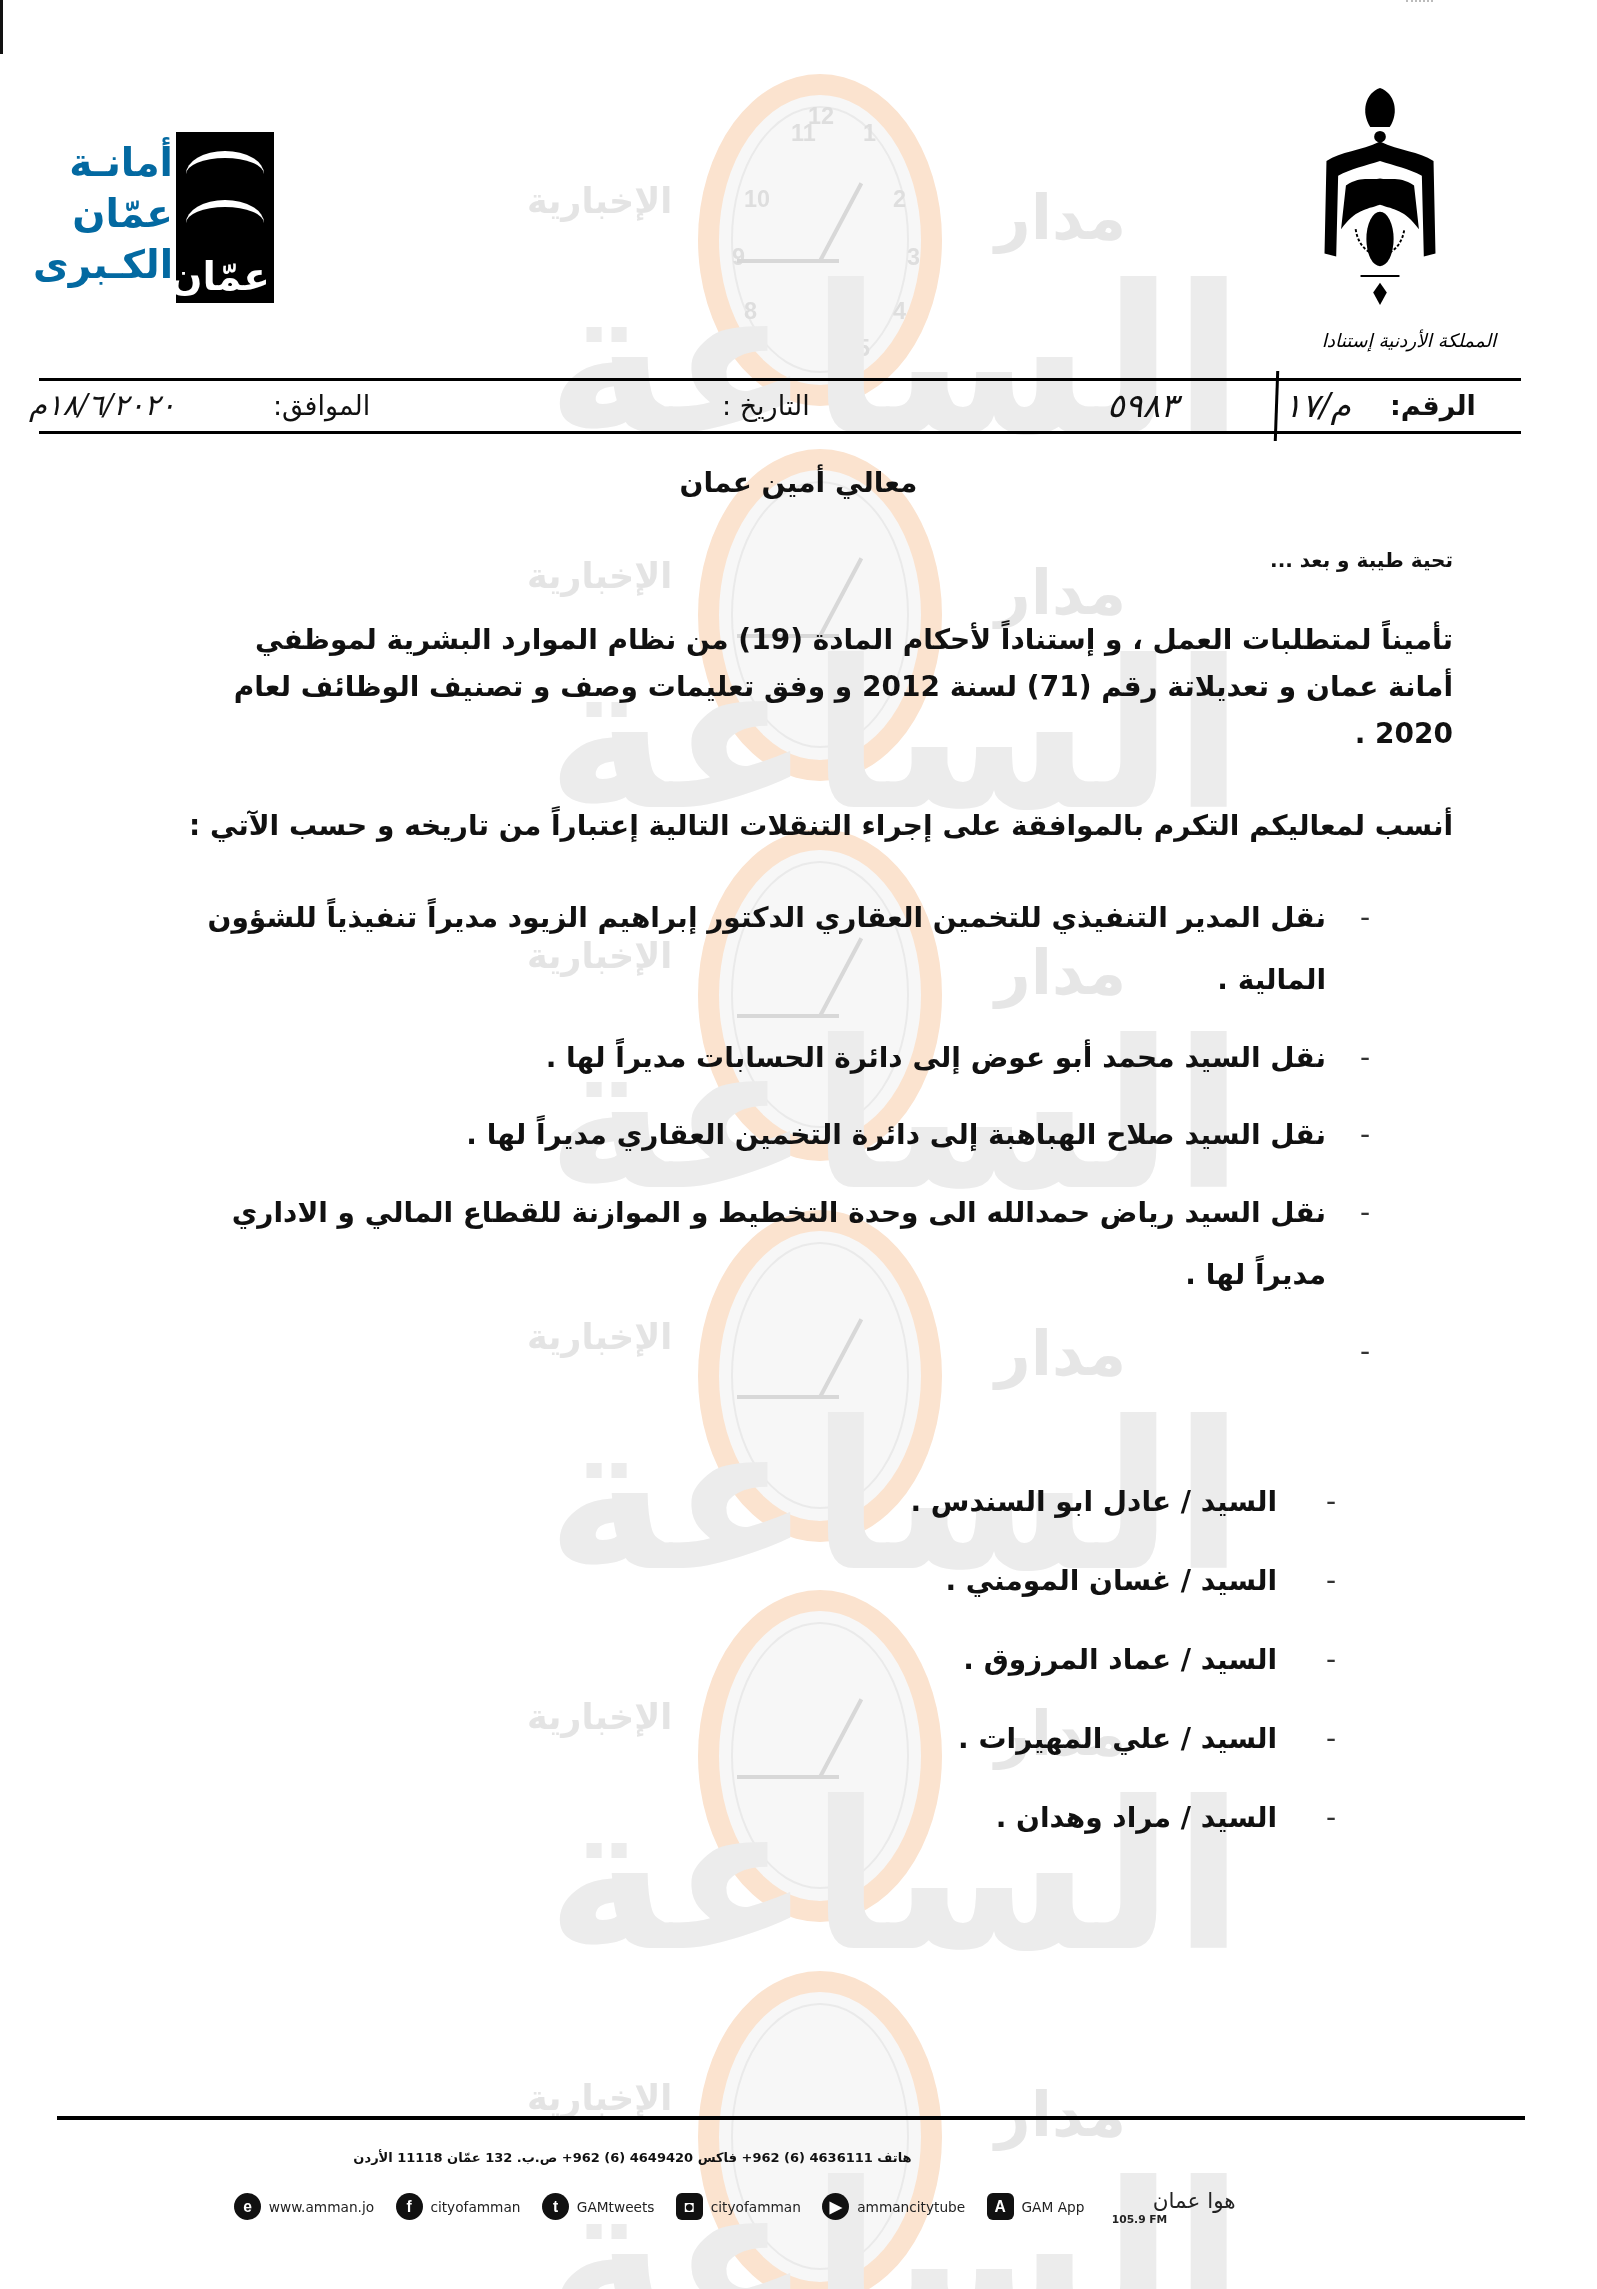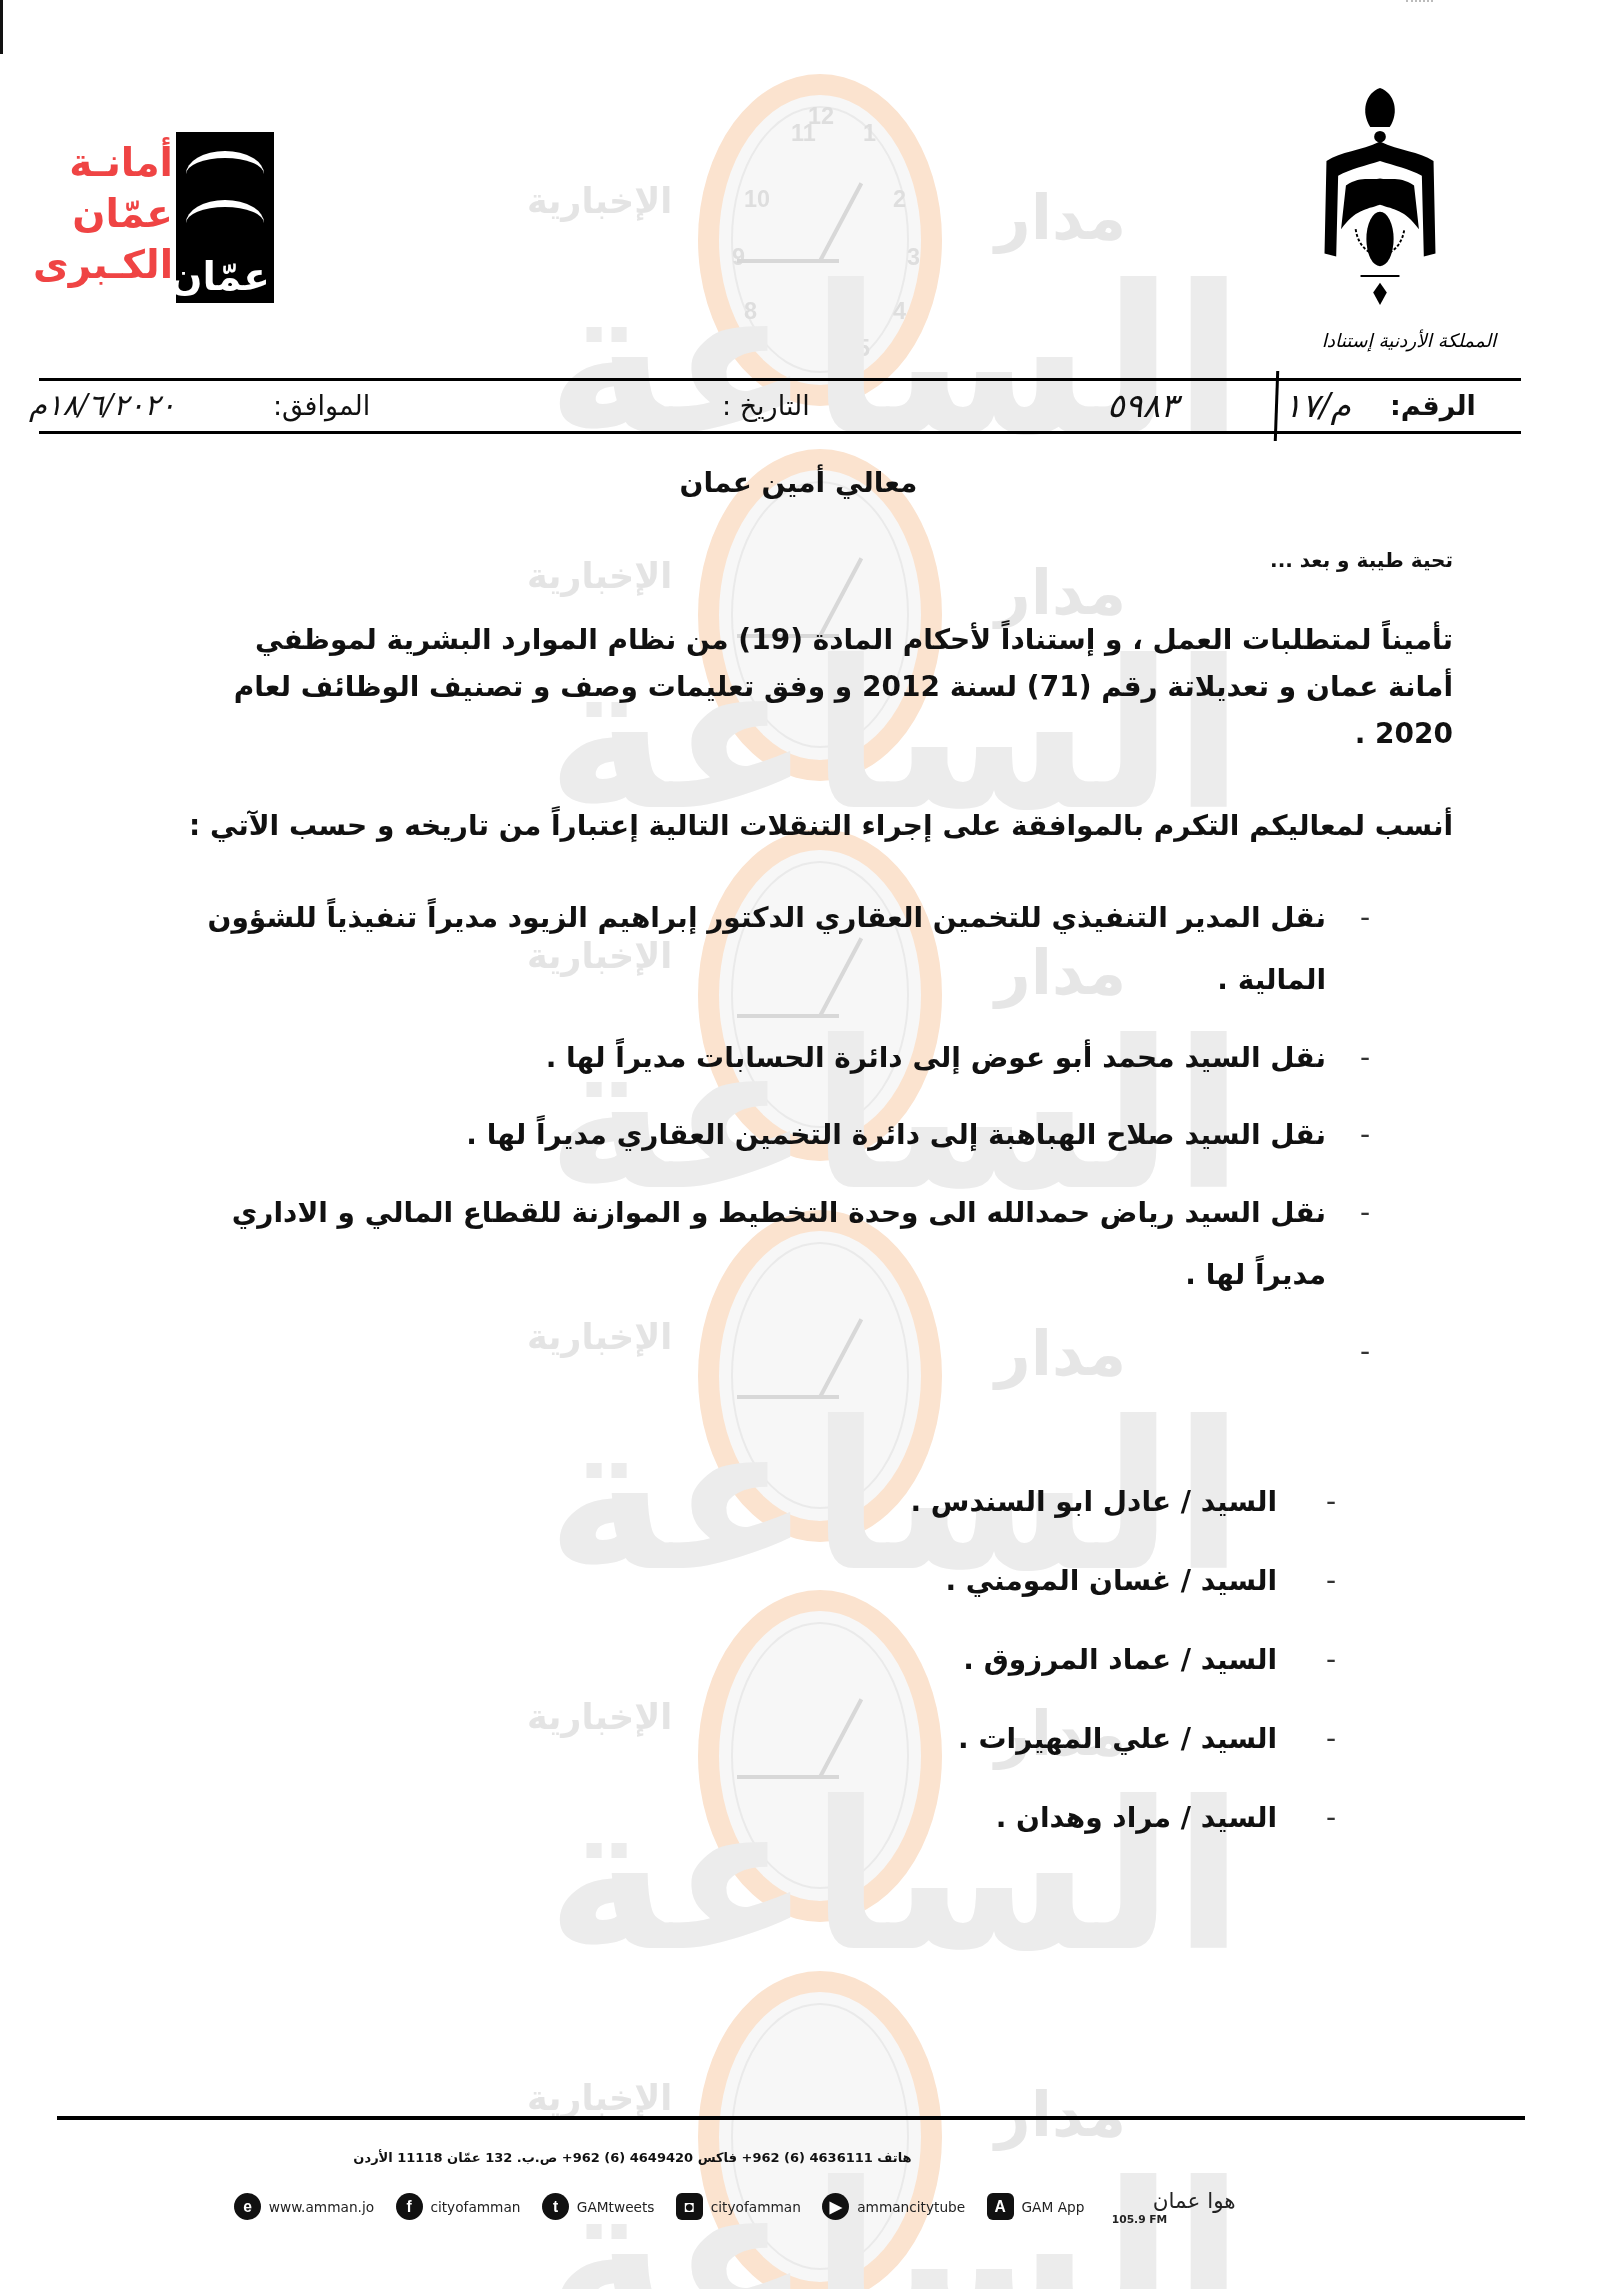--- a/index.html
+++ b/index.html
@@ -32,21 +32,21 @@
     position: absolute; left: 468px; top: 88px; font-weight: bold; font-size: 62px; color: #e6e6e6; direction: rtl;
   }
   .wm .ikhb {
     position: absolute; left: 0; top: 88px; font-weight: bold; font-size: 35px; color: #e4e4e4; direction: rtl;
   }
 
   
   .gam-logo { left: 51px; top: 127px; width: 283px; height: 180px; }
   .gam-text {
     position: absolute; left: 0; top: 9.8px; width: 122px; direction: rtl; text-align: right;
-    font-weight: bold; font-size: 39px; line-height: 51px; color: #ef4444;
+    font-weight: bold; font-size: 39px; line-height: 51px; color: #0369a1;
   }
   .gam-block {
     position: absolute; left: 125px; top: 4.9px; width: 98px; height: 171px; background: #000;
   }
   .gam-block .arch1, .gam-block .arch2 {
     position: absolute; left: 9.8px; width: 78px; height: 39px; border-top: 7.8px solid #fff; border-radius: 50% 50% 0 0;
   }
   .gam-block .arch1 { top: 19.5px; }
   .gam-block .arch2 { top: 68px; }
   .gam-block .word {

